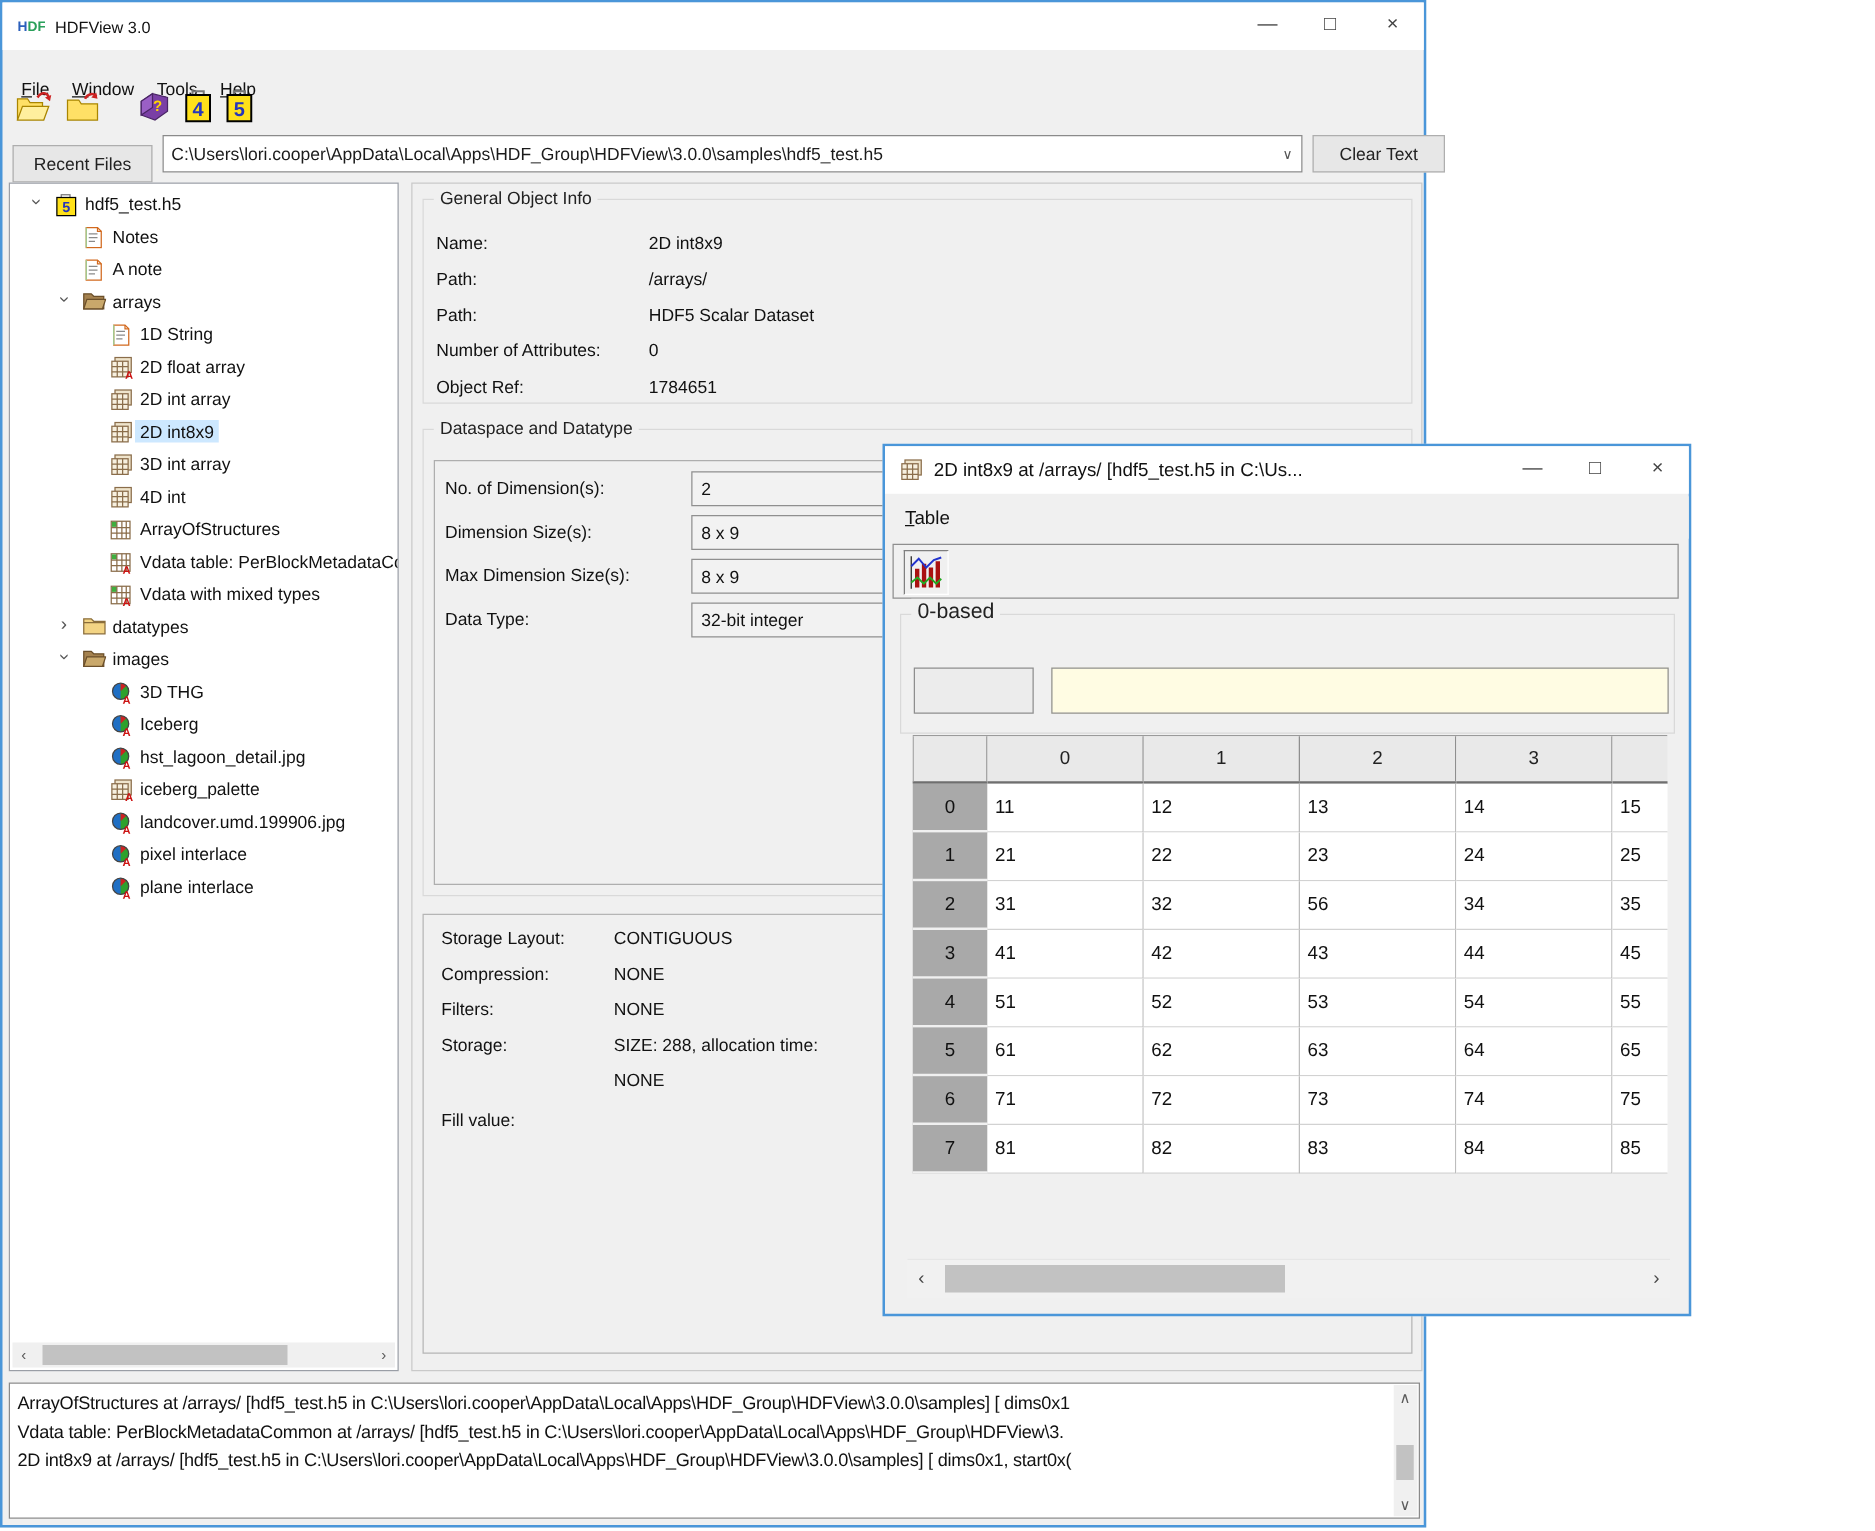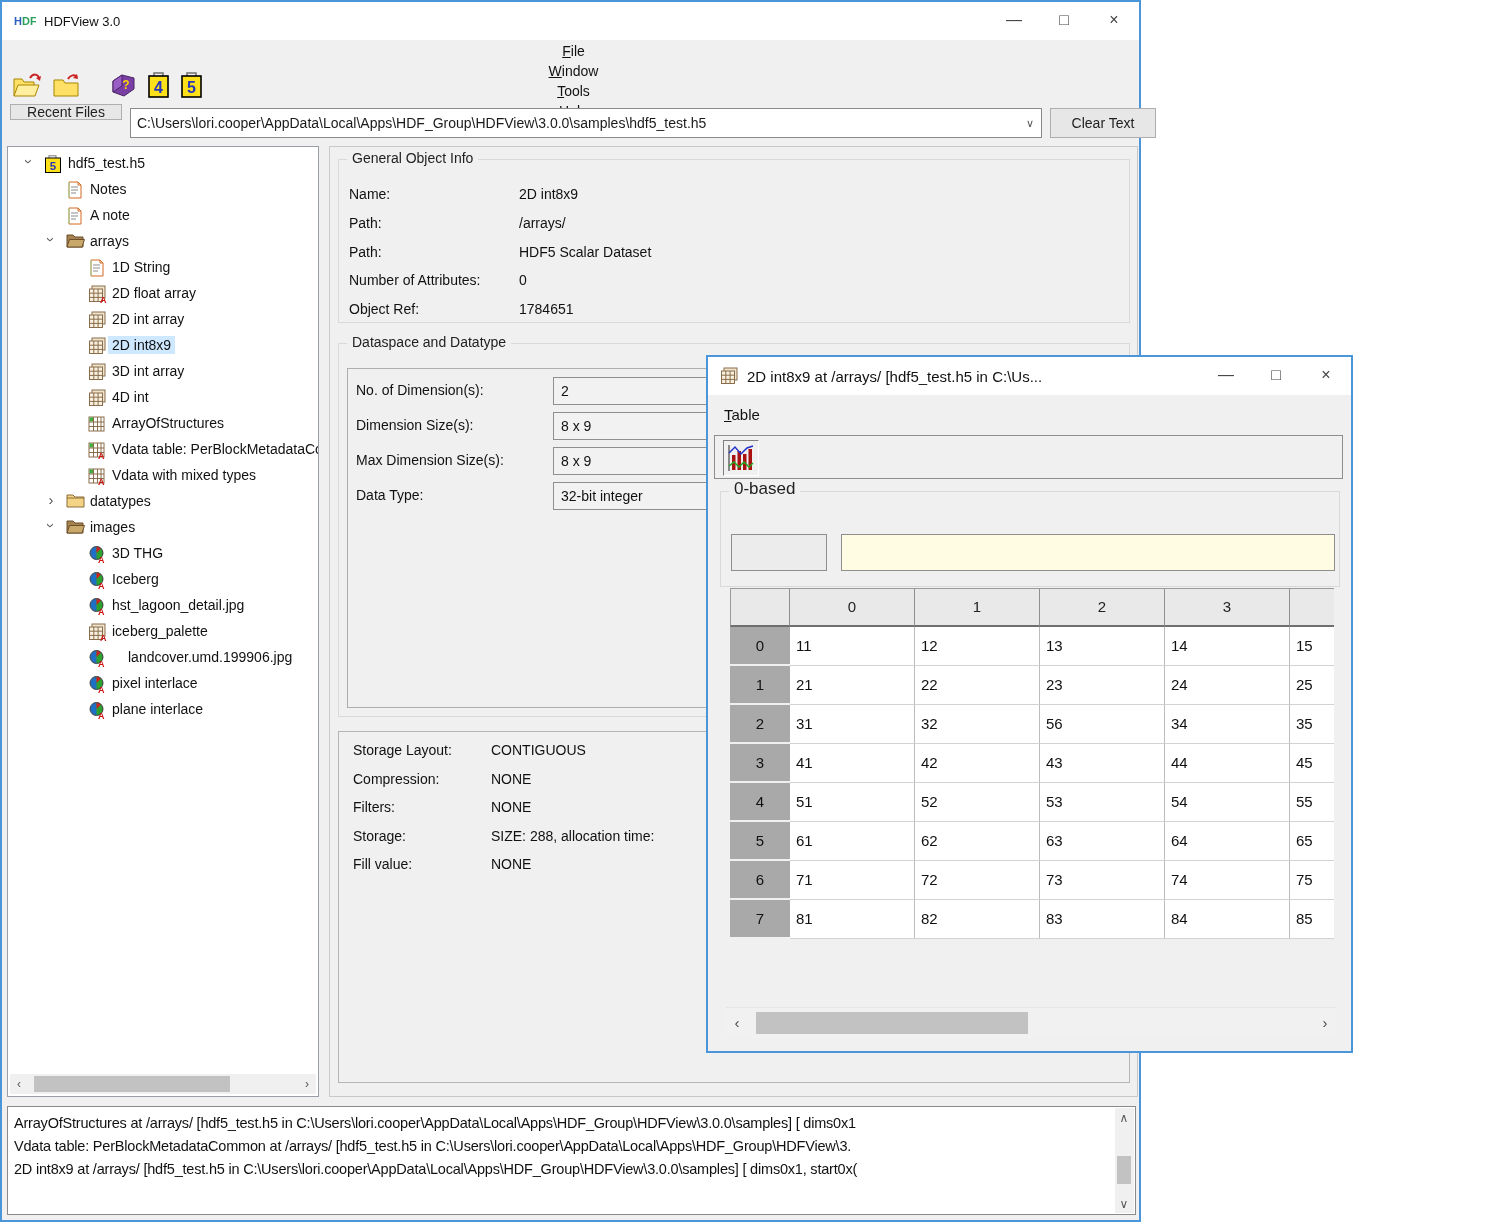--- a/index.html
+++ b/index.html
@@ -10,30 +10,30 @@
   .win{position:absolute;background:#f0f0f0;border:2px solid #4a96d9;box-sizing:border-box;}
   #main-window{left:0;top:0;width:1141px;height:1222px;}
   #table-window{left:706px;top:355px;width:647px;height:698px;z-index:20;}
   .titlebar{position:absolute;left:0;top:0;right:0;height:38px;background:#ffffff;display:flex;align-items:center;}
   .app-icon{margin:0 8px 0 12px;display:inline-flex;}
   .title-text{font-size:13px;color:#111;}
   .controls{position:absolute;right:0;top:0;height:36px;display:flex;}
   .ctrl{width:50px;height:36px;display:flex;align-items:center;justify-content:center;font-size:16px;color:#444;}
   
   .menubar{position:absolute;left:0;height:25px;right:0;display:flex;align-items:center;padding-left:6px;}
-  #main-menubar{top:39px;flex-direction:column;}
+  #main-menubar{top:56px;}
   .menu-item{padding:2px 9px;font-size:14px;color:#111;}
   #main-toolbar{position:absolute;top:64px;left:0;right:0;height:38px;display:flex;align-items:center;padding-left:10px;}
   .tb-btn{display:inline-flex;align-items:center;justify-content:center;margin-right:10px;}
   .tb-gap{margin-left:20px;}
   
   .pathbar{position:absolute;top:102px;left:0;right:0;height:38px;}
   .btn{position:absolute;background:#e7e7e7;border:1px solid #aeaeae;font-size:14px;color:#222;
        display:flex;align-items:center;justify-content:center;box-sizing:border-box;}
-  #recent-files-btn{left:8px;top:0;width:112px;height:16px;}
+  #recent-files-btn{left:8px;top:12px;width:112px;height:30px;}
   #clear-text-btn{left:1048px;top:4px;width:106px;height:30px;}
   .combo{position:absolute;left:128px;top:4px;width:912px;height:30px;background:#fff;border:1px solid #8a8a8a;
          box-sizing:border-box;display:flex;align-items:center;}
   .combo-text{padding-left:6px;font-size:14px;white-space:nowrap;overflow:hidden;flex:1;}
   .combo-arrow{width:22px;text-align:center;color:#555;font-size:11px;}
   
   #tree-panel{left:5px;top:144px;width:312px;height:951px;background:#fff;border:1px solid #9a9ea6;
               box-sizing:border-box;overflow:hidden;}
   #tree-rows{position:absolute;left:0;top:4px;right:0;}
   .tree-row{position:relative;height:26px;white-space:nowrap;}
@@ -384,21 +384,21 @@
         <div class="tree-row">
           <span class="tree-icon" style="left: 80px;">
             <svg width="18" height="18" viewBox="0 0 18 18">
               <circle cx="8.5" cy="8" r="6.5" fill="#1f6fc4"></circle>
               <path d="M8.5 1.5 a6.5 6.5 0 0 1 0 13 z" fill="#2da12d"></path>
               <path d="M8.5 8 L13 3.5 a6.5 6.5 0 0 0 -4.5 -2 z" fill="#cc2222"></path>
               <circle cx="8.5" cy="8" r="6.5" fill="none" stroke="#444"></circle>
               <text x="10" y="18" font-size="9" font-weight="bold" fill="#cc1111">A</text>
             </svg>
           </span>
-          <span class="tree-label" style="left: 116px;">landcover.umd.199906.jpg</span>
+          <span class="tree-label" style="left: 100px;">landcover.umd.199906.jpg</span>
         </div>
         <div class="tree-row">
           <span class="tree-icon" style="left: 80px;">
             <svg width="18" height="18" viewBox="0 0 18 18">
               <circle cx="8.5" cy="8" r="6.5" fill="#1f6fc4"></circle>
               <path d="M8.5 1.5 a6.5 6.5 0 0 1 0 13 z" fill="#2da12d"></path>
               <path d="M8.5 8 L13 3.5 a6.5 6.5 0 0 0 -4.5 -2 z" fill="#cc2222"></path>
               <circle cx="8.5" cy="8" r="6.5" fill="none" stroke="#444"></circle>
               <text x="10" y="18" font-size="9" font-weight="bold" fill="#cc1111">A</text>
             </svg>
@@ -486,21 +486,21 @@
           </div>
           <div class="info-row" style="top: 67.2px; left: 0px;">
             <span class="info-lbl" style="left: 14px;">Filters:</span>
             <span class="info-val" style="left: 152px;">NONE</span>
           </div>
           <div class="info-row" style="top: 95.8px; left: 0px;">
             <span class="info-lbl" style="left: 14px;">Storage:</span>
             <span class="info-val" style="left: 152px;">SIZE: 288, allocation time:</span>
           </div>
           <div class="info-row" style="top: 124.4px; left: 0px;">
-            <span class="info-lbl" style="left: 14px;">Fill value:</span>
+            <span class="info-lbl" style="left: 14px; margin-top: 32px;">Fill value:</span>
             <span class="info-val" style="left: 152px;">NONE</span>
           </div>
         </div>
     </div>
   </div>
 
   <div class="abs" id="log-panel">
     <div id="log-lines">
         <div class="log-line">ArrayOfStructures at /arrays/ [hdf5_test.h5 in C:\Users\lori.cooper\AppData\Local\Apps\HDF_Group\HDFView\3.0.0\samples] [ dims0x1</div>
         <div class="log-line">Vdata table: PerBlockMetadataCommon at /arrays/ [hdf5_test.h5 in C:\Users\lori.cooper\AppData\Local\Apps\HDF_Group\HDFView\3.</div>

